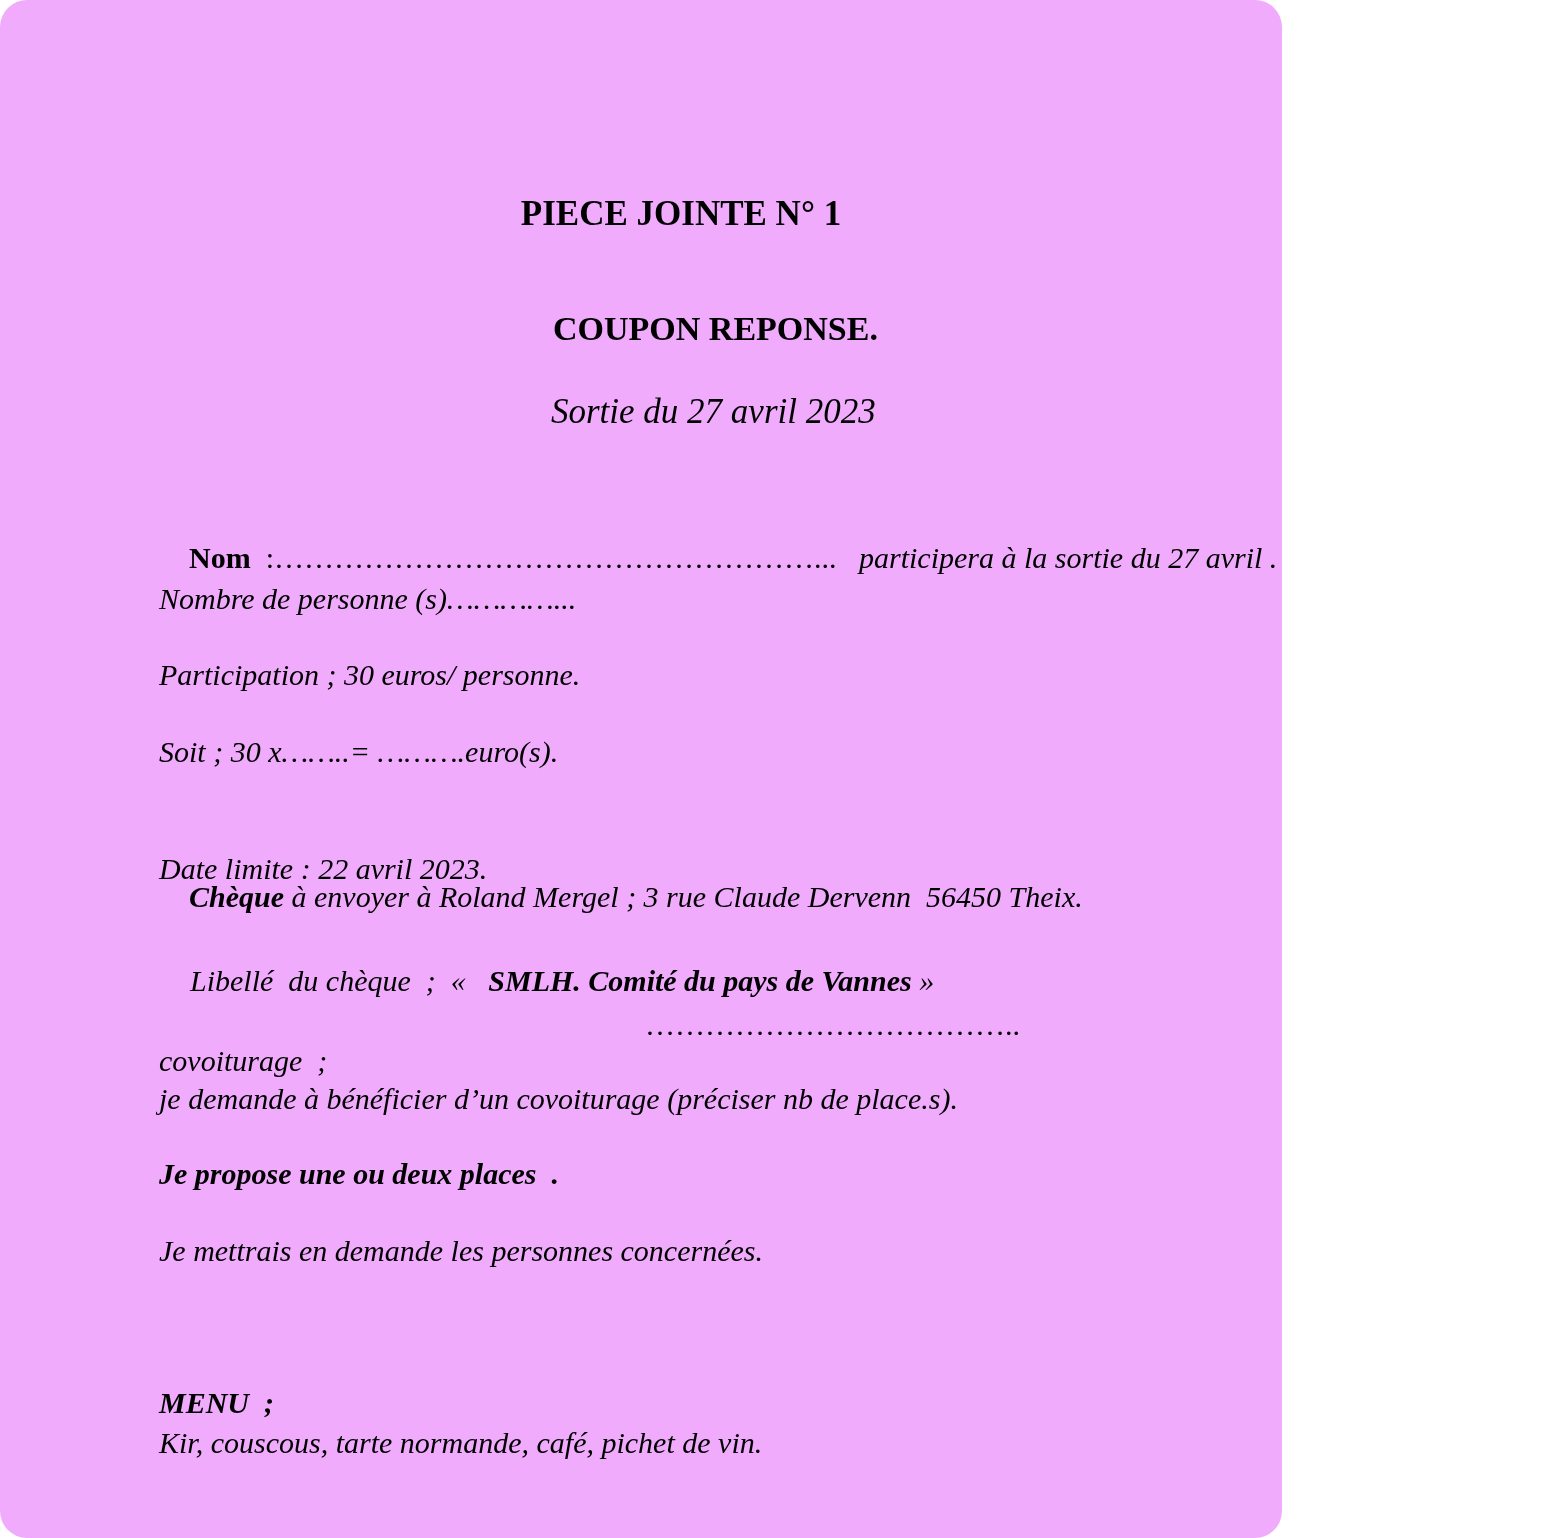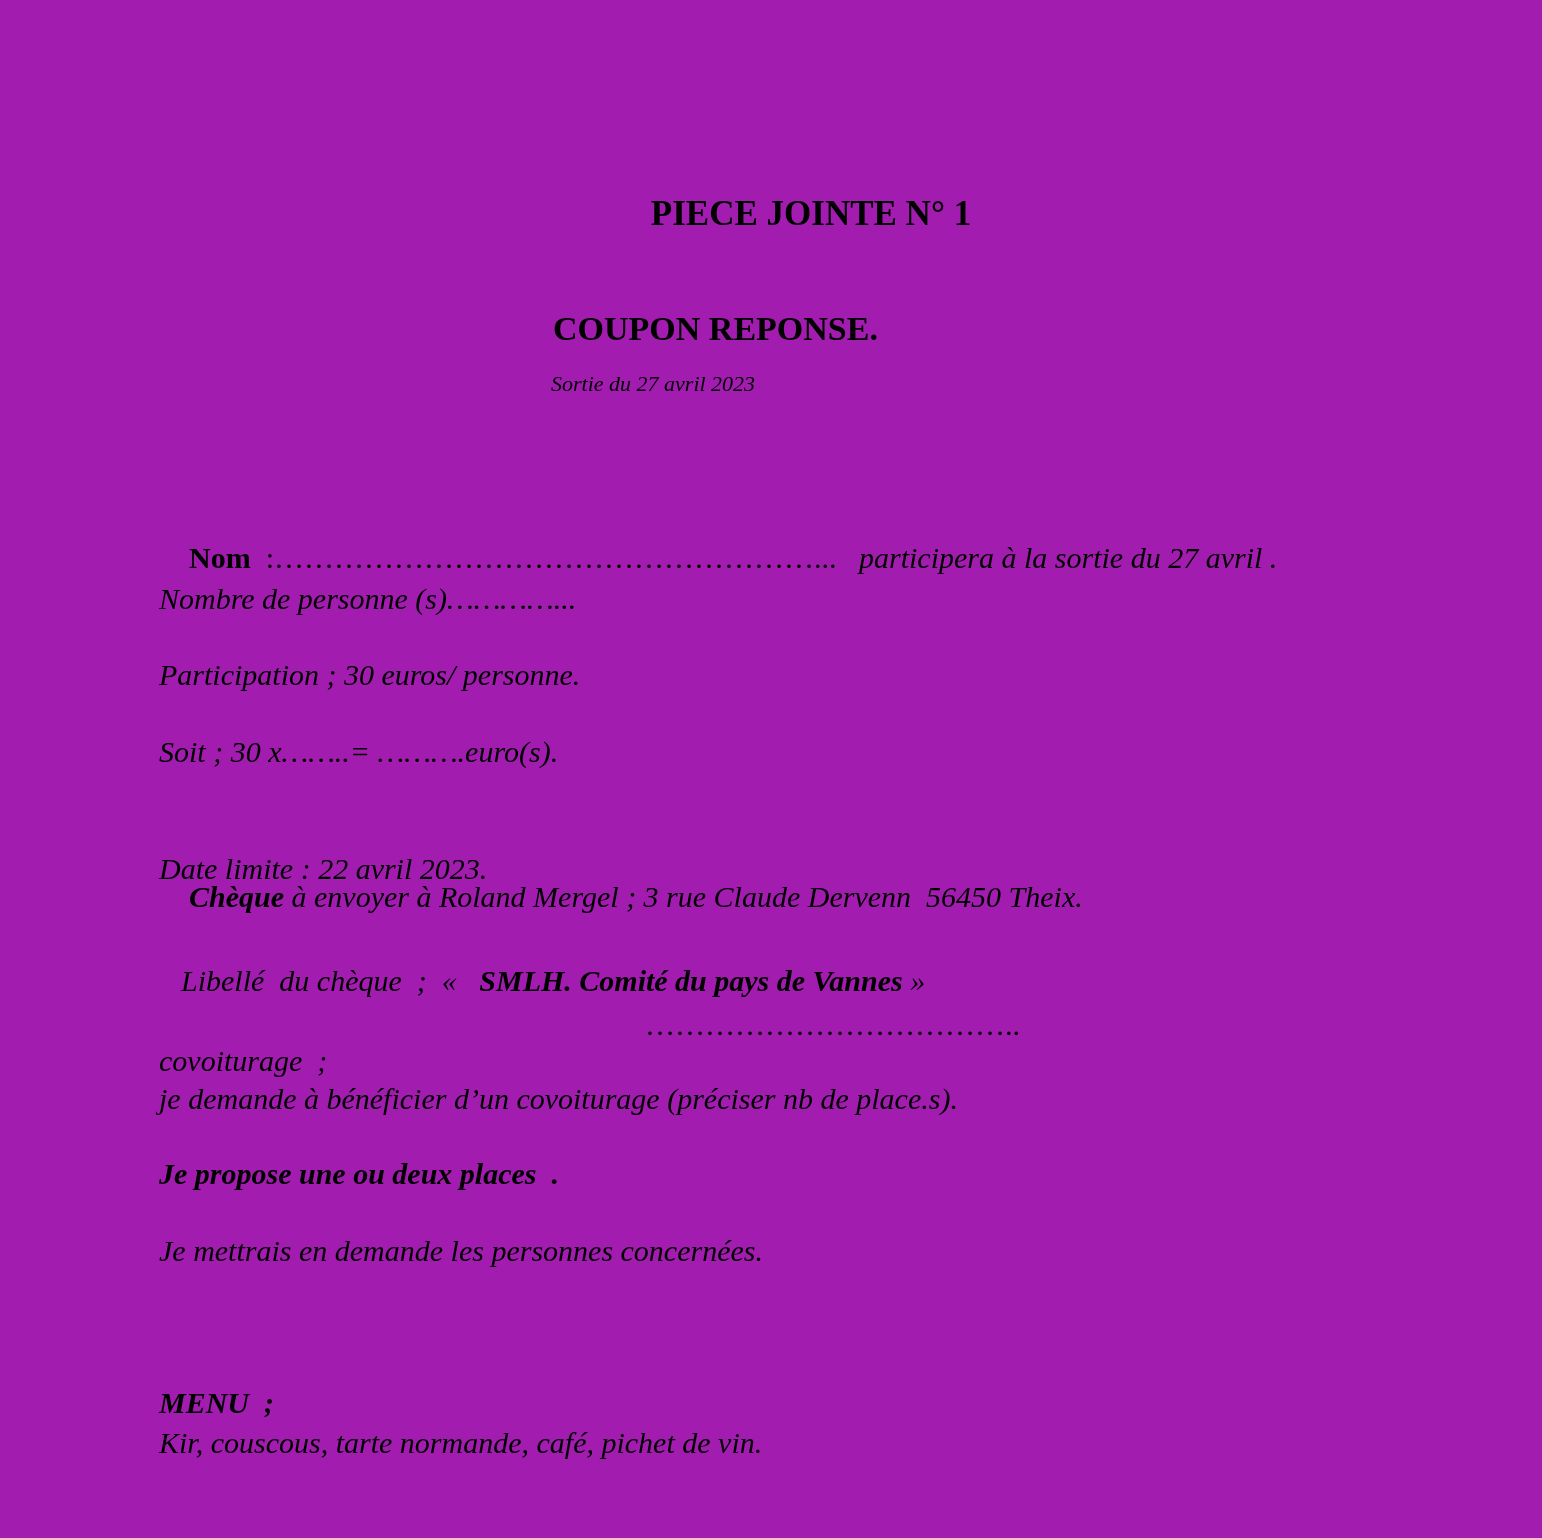--- a/index.html
+++ b/index.html
@@ -1,24 +1,25 @@
 <!DOCTYPE html>
 <html><head>
 <meta charset="utf-8">
 <style>
   * { margin: 0; padding: 0; box-sizing: border-box; }
   html, body { background: #ffffff; }
   .page {
     position: relative;
-    width: 1542px;
+    width: 1282px;
     height: 1538px;
-    background: #a21caf;
+    background: #f0abfc;
     color: #000000;
     font-family: "Liberation Serif", "DejaVu Serif", serif;
     overflow: hidden;
+    border-radius: 27px;
   }
   .line {
     position: absolute;
     font-size: 30px;
     line-height: 38px;
     font-style: italic;
     white-space: pre;
     color: #000000;
   }
   .upright { font-style: normal; }
@@ -41,23 +42,23 @@
     top: 308px;
     left: 553px;
     font-size: 34px;
     line-height: 42px;
     font-weight: bold;
     font-style: normal;
     white-space: pre;
   }
   .event-subtitle {
     position: absolute;
-    top: 364px;
+    top: 392px;
     left: 551px;
-    font-size: 22px;
+    font-size: 35px;
     line-height: 40px;
     font-style: italic;
     white-space: pre;
   }
 </style>
 </head>
 <body>
 
 <div class="page">
 
@@ -76,21 +77,21 @@
   <div class="line" style="top:656px; left:159px;text-align:right;">Participation ; 30 euros/ personne.</div>
 
   <div class="line" style="top:733px; left:159px;font-family:Liberation Serif, serif;">Soit ; 30 x……..= ……….euro(s).</div>
 
   <div class="line" style="top:840px; left:159px;">
     <span class="b">Chèque</span><span> à envoyer à Roland Mergel ; 3 rue Claude Dervenn  56450 Theix.</span>
   </div>
 
   <div class="line" style="top:850px; left:159px;">Date limite : 22 avril 2023.</div>
 
-  <div class="line" style="top:924px; left:151px;">
+  <div class="line" style="top:924px; left:160px;">
     <span>Libellé  du chèque  ;  «  </span><span class="b"> SMLH. Comité du pays de Vannes</span><span> »</span>
   </div>
 
   <div class="line upright" style="top:1006px; left:645px;">………………………………..</div>
 
   <div class="line" style="top:1042px; left:159px;">covoiturage  ;</div>
 
   <div class="line" style="top:1080px; left:159px;">je demande à bénéficier d’un covoiturage (préciser nb de place.s).</div>
 
   <div class="line" style="top:1155px; left:159px;font-weight:bold;">Je propose une ou deux places  .</div>

